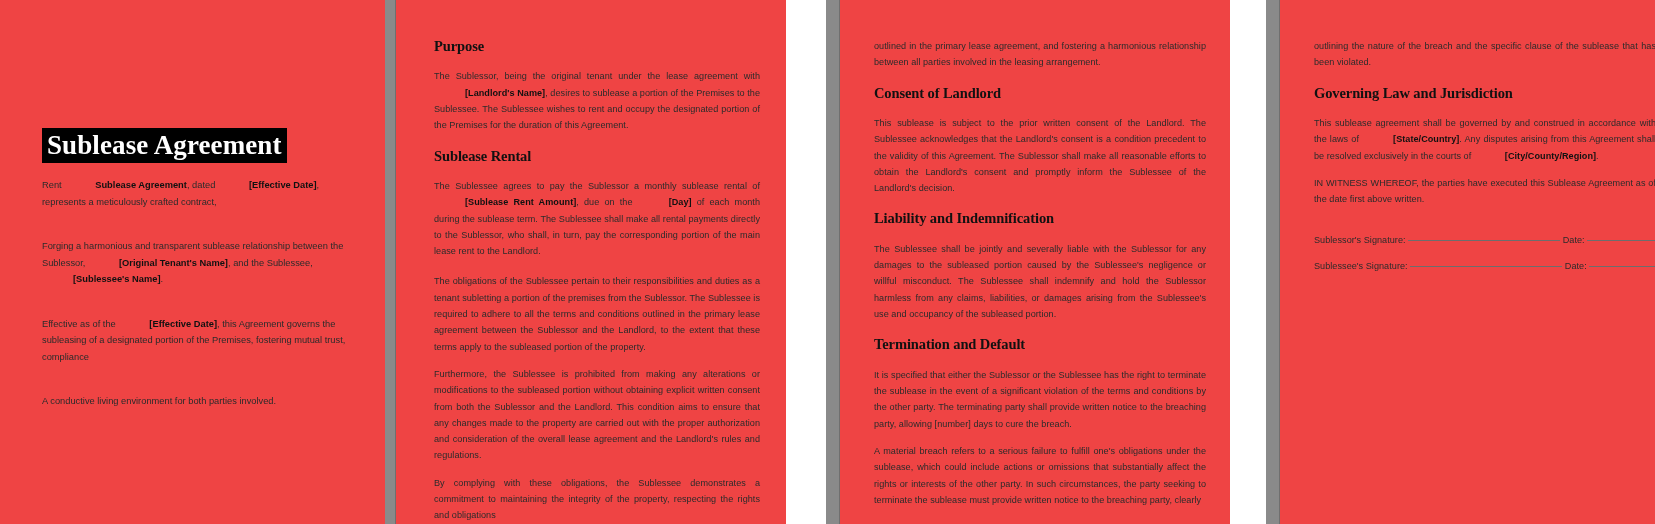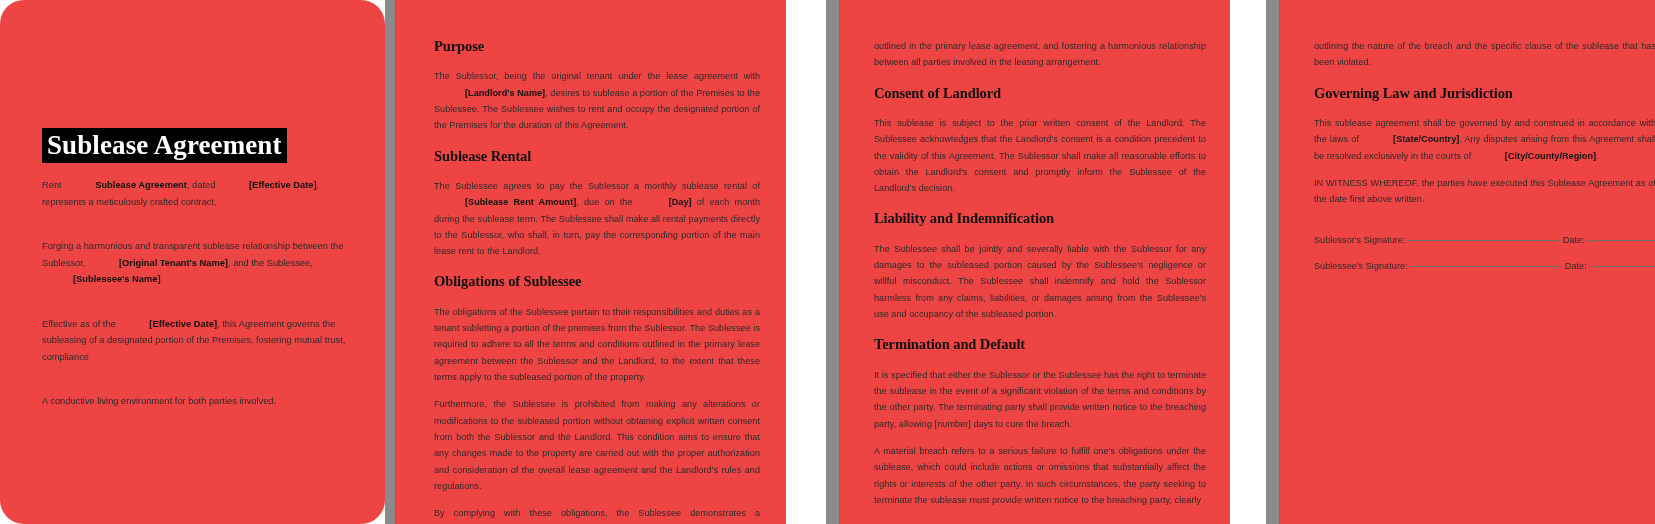--- a/index.html
+++ b/index.html
@@ -27,21 +27,21 @@
 
   
   .page {
     position: relative;
     background: #ef4444;
     height: 524px;
     box-sizing: border-box;
     overflow: hidden;
     flex: 0 0 auto;
   }
-  .page-1 { width: 385px; padding: 0 28px 0 42px; border-radius: 24px; }
+  .page-1 { width: 385px; padding: 0 28px 0 42px; }
   .page-2 { width: 390px; padding: 0 26px 0 38px; }
   .page-3 { width: 390px; padding: 0 24px 16px 34px; }
   .page-4 { width: 400px; padding: 0 24px 0 34px; }
 
   
   .page-gutter {
     flex: 0 0 auto;
     width: 11px;
     height: 524px;
     background: #8a8a8a;
@@ -159,21 +159,20 @@
       <h2 class="section-heading">Purpose</h2>
       <p class="body-text"><span>The Sublessor, being the original tenant under the lease agreement with </span><b>[Landlord's Name]</b><span>, desires to sublease a portion of the Premises to the Sublessee. The Sublessee wishes to rent and occupy the designated portion of the Premises for the duration of this Agreement.</span></p>
 
       <div class="gap-sm"></div>
 
       <h2 class="section-heading">Sublease Rental</h2>
       <p class="body-text"><span>The Sublessee agrees to pay the Sublessor a monthly sublease rental of </span><b>[Sublease Rent Amount]</b><span>, due on the </span><b>[Day]</b><span> of each month during the sublease term. The Sublessee shall make all rental payments directly to the Sublessor, who shall, in turn, pay the corresponding portion of the main lease rent to the Landlord.</span></p>
 
       <div class="gap-sm"></div>
 
-      <h2 class="section-heading">Obligations of Sublessee</h2>
       <p class="body-text"><span>The obligations of the Sublessee pertain to their responsibilities and duties as a tenant subletting a portion of the premises from the Sublessor. The Sublessee is required to adhere to all the terms and conditions outlined in the primary lease agreement between the Sublessor and the Landlord, to the extent that these terms apply to the subleased portion of the property.</span></p>
       <p class="body-text"><span>Furthermore, the Sublessee is prohibited from making any alterations or modifications to the subleased portion without obtaining explicit written consent from both the Sublessor and the Landlord. This condition aims to ensure that any changes made to the property are carried out with the proper authorization and consideration of the overall lease agreement and the Landlord's rules and regulations.</span></p>
       <p class="body-text"><span>By complying with these obligations, the Sublessee demonstrates a commitment to maintaining the integrity of the property, respecting the rights and obligations</span></p>
     </div>
   </div>
 
   <div class="spacer" style="width:40px"></div>
   <div class="page-gutter gutter-wide"></div>
 
   <div class="page page-3">

